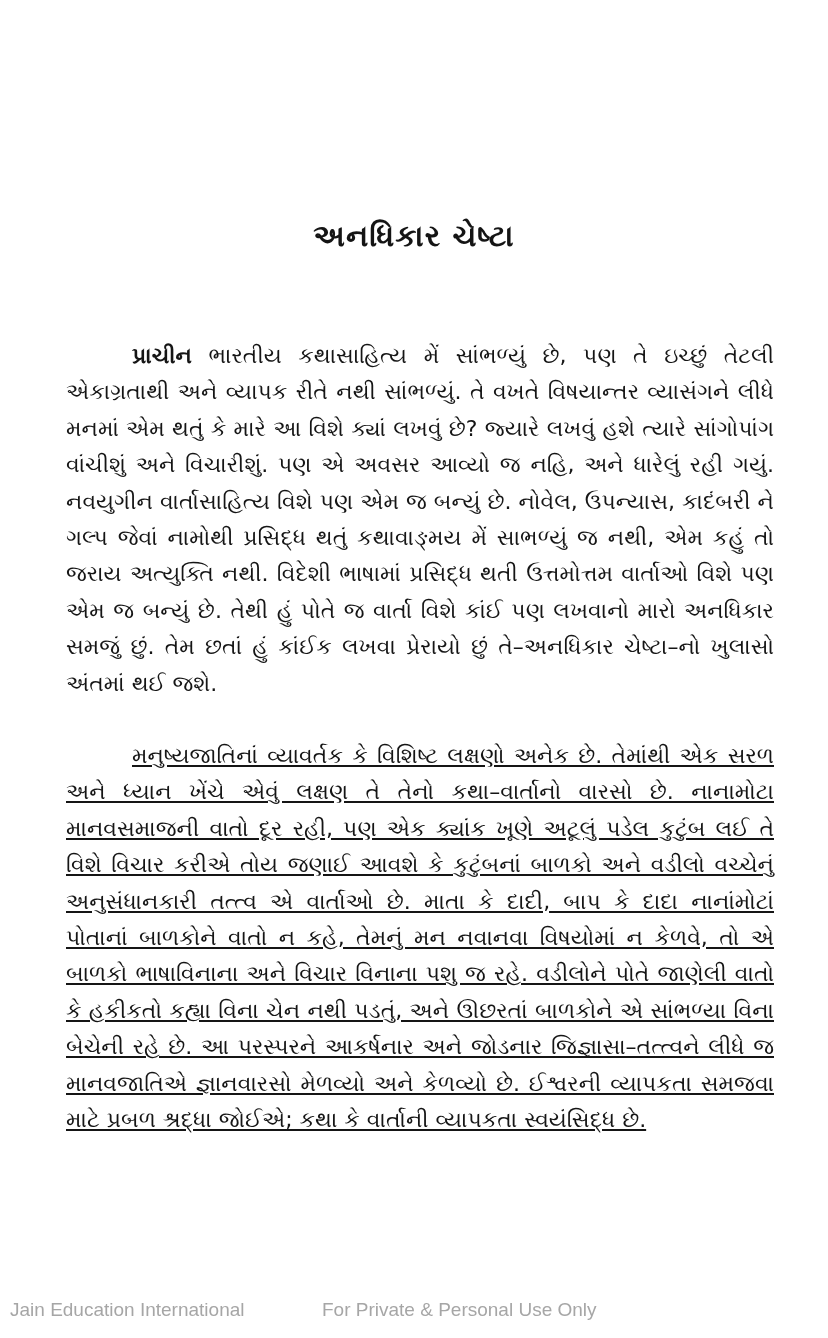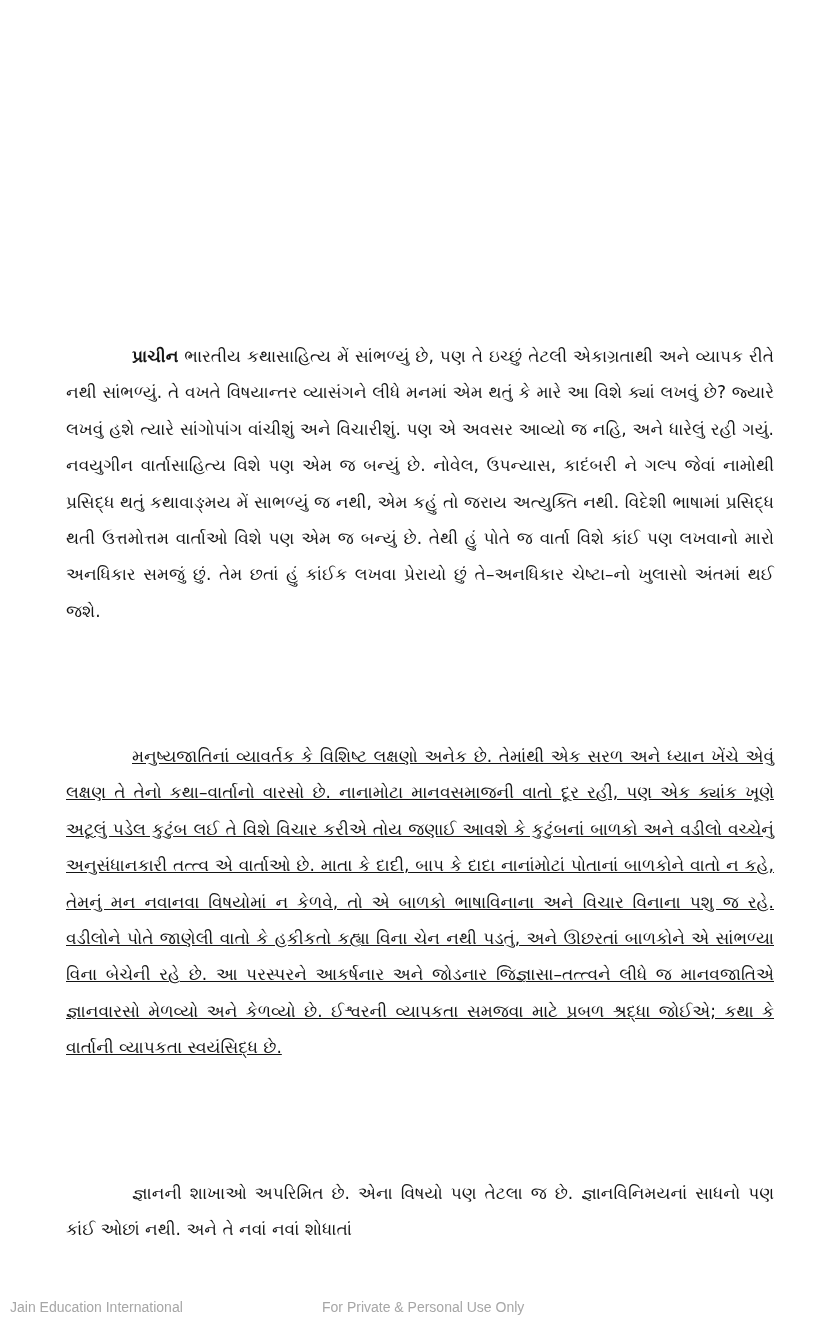--- a/index.html
+++ b/index.html
@@ -39,21 +39,21 @@
       width: 828px;
       text-align: center;
       font-size: 24px;
       font-weight: bold;
       color: #141414;
     }
     .body-text {
       position: absolute;
       left: 66px;
       width: 708px;
-      font-size: 17px;
+      font-size: 22px;
       line-height: 36.4px;
       text-align: justify;
       text-align-last: left;
       color: #151515;
     }
     .para {
       margin: 0;
       text-indent: 66px;
     }
     .para-1 { top: 338px; }
@@ -62,49 +62,47 @@
     .lead-bold {
       font-weight: bold;
     }
     .footer {
       position: absolute;
       top: 1299px;
       left: 0;
       width: 828px;
       height: 20px;
       font-family: "Liberation Sans", sans-serif;
-      font-size: 14px;
+      font-size: 19px;
       color: #a6a6a6;
     }
     .footer span {
       position: absolute;
       top: 0;
       white-space: nowrap;
     }
     .footer-left { left: 10px; }
     .footer-center { left: 322px; }
     .footer-right { right: 21px; margin-top: 45px; }
   </style>
 </head>
 <body>
 
 <div class="page">
 
+  <div class="chapter-title">અનધિકાર ચેષ્ટા</div>
 
   <div class="body-text para-1">
     <p class="para"><span class="lead-bold">પ્રાચીન</span><span> ભારતીય કથાસાહિત્ય મેં સાંભળ્યું છે, પણ તે ઇચ્છું તેટલી એકાગ્રતાથી અને વ્યાપક રીતે નથી સાંભળ્યું. તે વખતે વિષયાન્તર વ્યાસંગને લીધે મનમાં એમ થતું કે મારે આ વિશે ક્યાં લખવું છે? જ્યારે લખવું હશે ત્યારે સાંગોપાંગ વાંચીશું અને વિચારીશું. પણ એ અવસર આવ્યો જ નહિ, અને ધારેલું રહી ગયું. નવયુગીન વાર્તાસાહિત્ય વિશે પણ એમ જ બન્યું છે. નોવેલ, ઉપન્યાસ, કાદંબરી ને ગલ્પ જેવાં નામોથી પ્રસિદ્ધ થતું કથાવાઙ્મય મેં સાભળ્યું જ નથી, એમ કહું તો જરાય અત્યુક્તિ નથી. વિદેશી ભાષામાં પ્રસિદ્ધ થતી ઉત્તમોત્તમ વાર્તાઓ વિશે પણ એમ જ બન્યું છે. તેથી હું પોતે જ વાર્તા વિશે કાંઈ પણ લખવાનો મારો અનધિકાર સમજું છું. તેમ છતાં હું કાંઈક લખવા પ્રેરાયો છું તે–અનધિકાર ચેષ્ટા–નો ખુલાસો અંતમાં થઈ જશે.</span></p>
   </div>
 
   <div class="body-text para-2">
     <p class="para"><span>મનુષ્યજાતિનાં વ્યાવર્તક કે વિશિષ્ટ લક્ષણો અનેક છે. તેમાંથી એક સરળ અને ધ્યાન ખેંચે એવું લક્ષણ તે તેનો કથા–વાર્તાનો વારસો છે. નાનામોટા માનવસમાજની વાતો દૂર રહી, પણ એક ક્યાંક ખૂણે અટૂલું પડેલ કુટુંબ લઈ તે વિશે વિચાર કરીએ તોય જણાઈ આવશે કે કુટુંબનાં બાળકો અને વડીલો વચ્ચેનું અનુસંધાનકારી તત્ત્વ એ વાર્તાઓ છે. માતા કે દાદી, બાપ કે દાદા નાનાંમોટાં પોતાનાં બાળકોને વાતો ન કહે, તેમનું મન નવાનવા વિષયોમાં ન કેળવે, તો એ બાળકો ભાષાવિનાના અને વિચાર વિનાના પશુ જ રહે. વડીલોને પોતે જાણેલી વાતો કે હકીકતો કહ્યા વિના ચેન નથી પડતું, અને ઊછરતાં બાળકોને એ સાંભળ્યા વિના બેચેની રહે છે. આ પરસ્પરને આકર્ષનાર અને જોડનાર જિજ્ઞાસા–તત્ત્વને લીધે જ માનવજાતિએ જ્ઞાનવારસો મેળવ્યો અને કેળવ્યો છે. ઈશ્વરની વ્યાપકતા સમજવા માટે પ્રબળ શ્રદ્ધા જોઈએ; કથા કે વાર્તાની વ્યાપકતા સ્વયંસિદ્ધ છે.</span></p>
   </div>
 
-  <div class="body-text para-3">
-    <p class="para"><span>જ્ઞાનની શાખાઓ અપરિમિત છે. એના વિષયો પણ તેટલા જ છે. જ્ઞાનવિનિમયનાં સાધનો પણ કાંઈ ઓછાં નથી. અને તે નવાં નવાં શોધાતાં</span></p>
-  </div>
 
   <div class="footer">
     <span class="footer-left">Jain Education International</span>
     <span class="footer-center">For Private &amp; Personal Use Only</span>
     <span class="footer-right">www.jainelibrary.org</span>
   </div>
 
 </div>
 
 </body></html>

